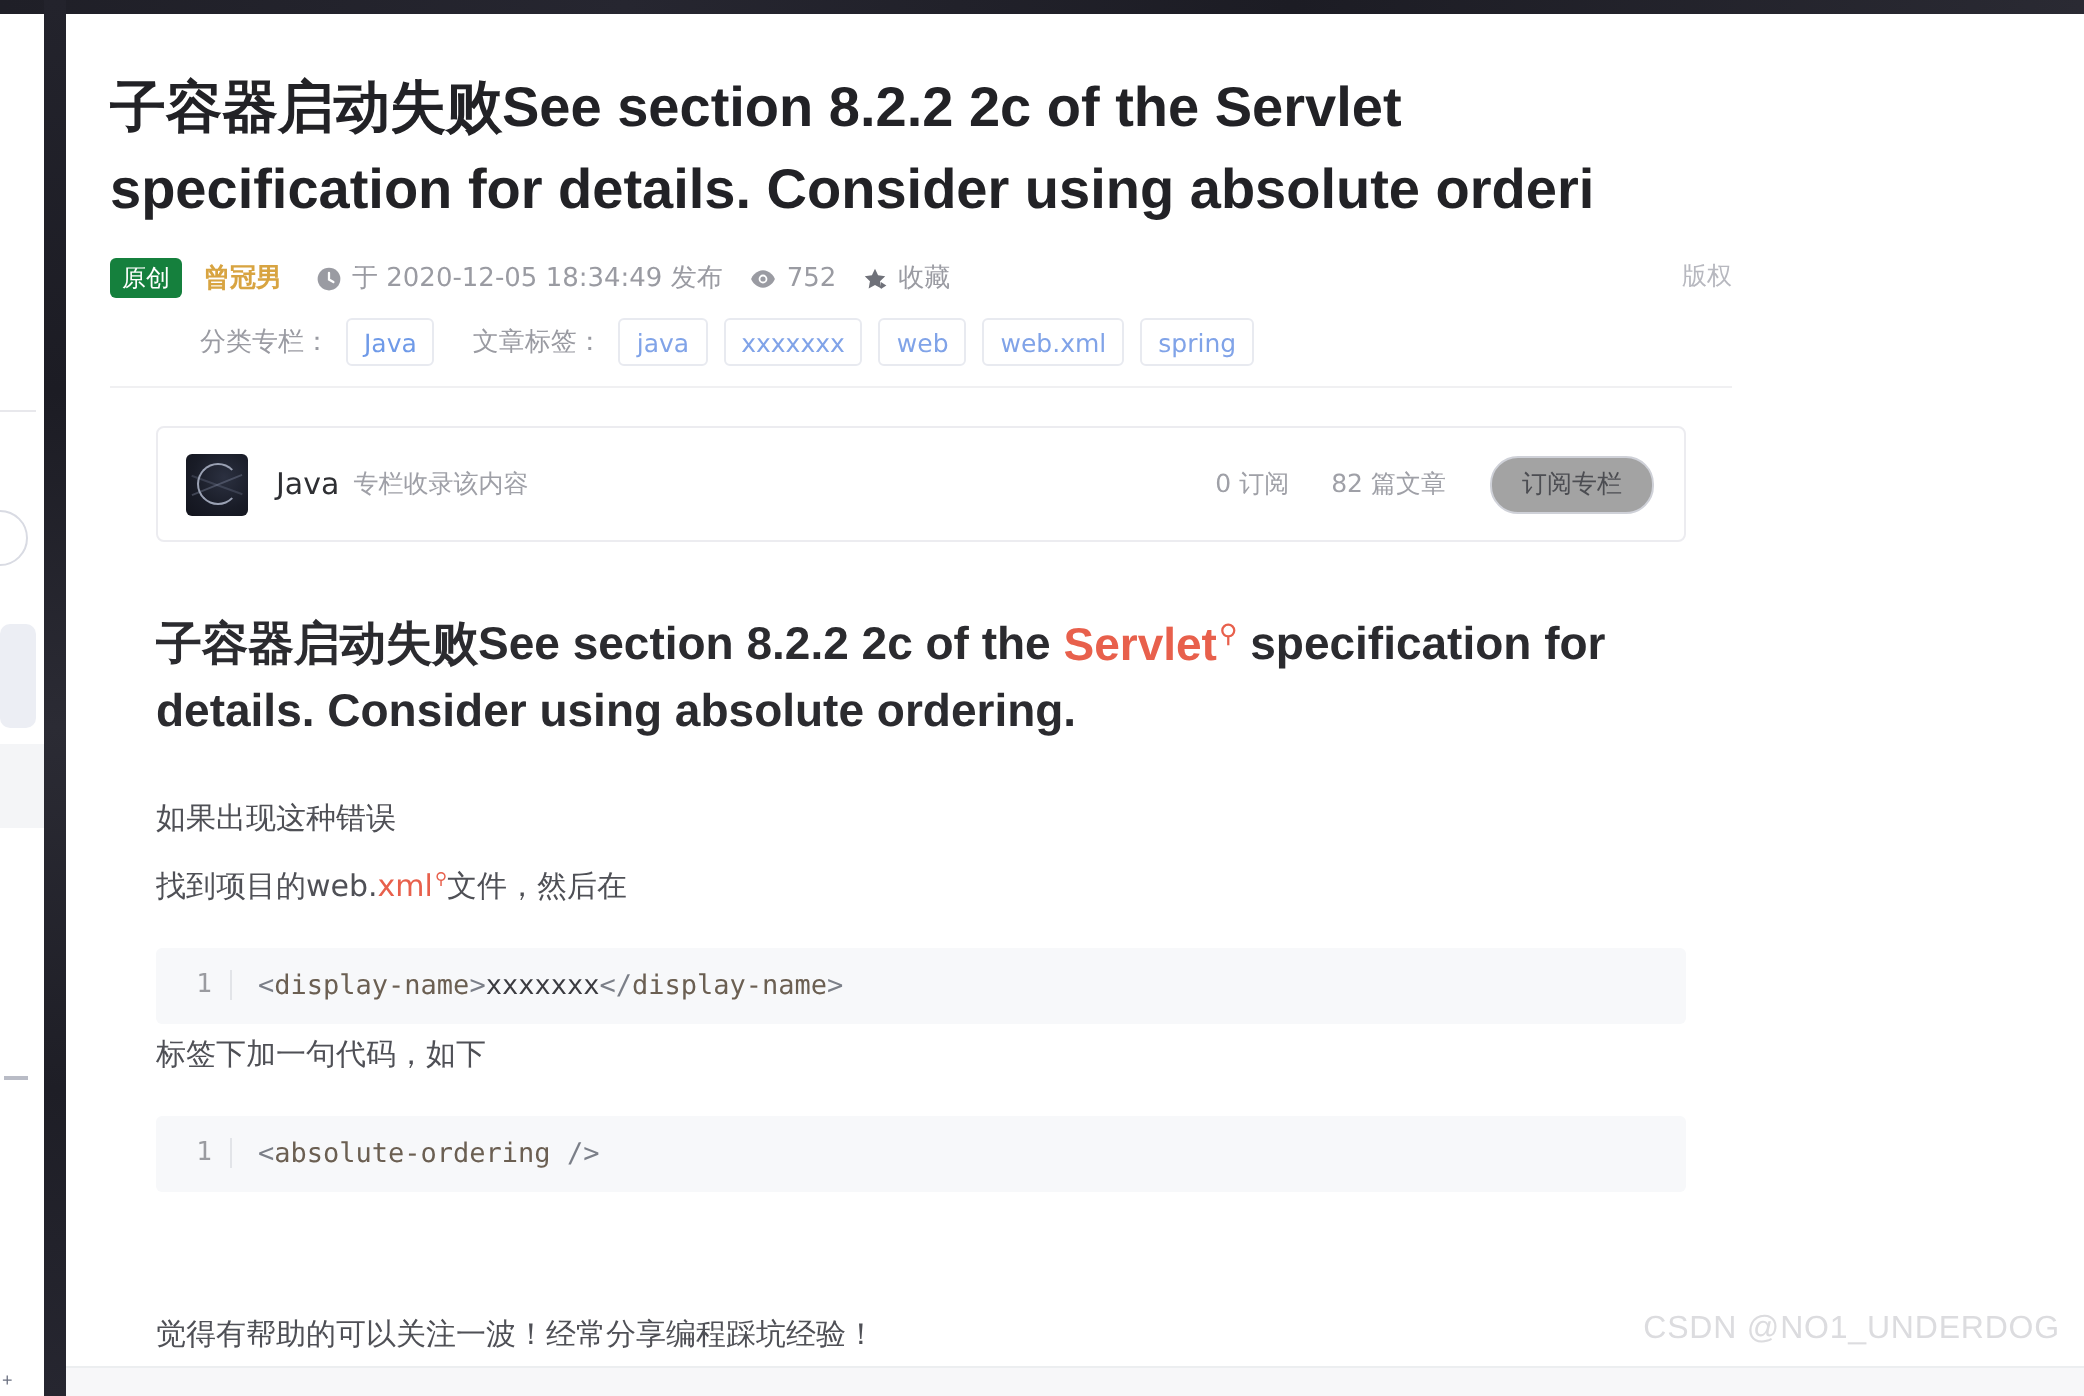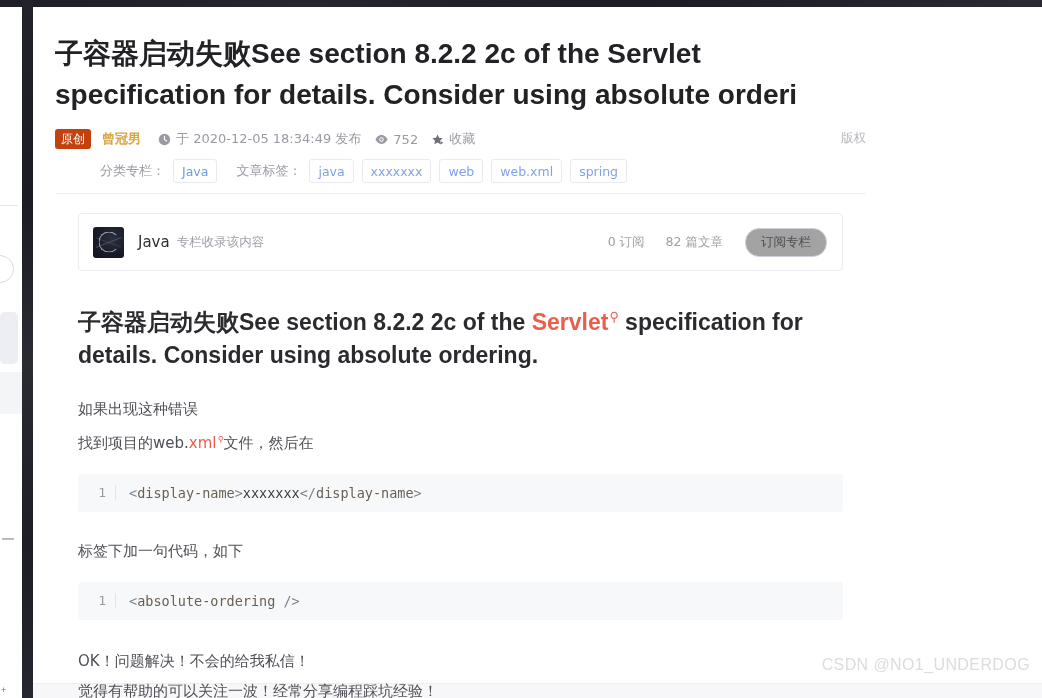--- a/index.html
+++ b/index.html
@@ -130,21 +130,21 @@
     display: flex;
     align-items: center;
     height: 22px;
   }
   .badge-original {
     display: inline-flex;
     align-items: center;
     justify-content: center;
     height: 20px;
     padding: 0 6px;
-    background: #c2410c;
+    background: #15803d;
     color: #ffffff;
     font-size: 12px;
     border-radius: 3px;
     margin-right: 11px;
     font-family: "DejaVu Sans", sans-serif;
   }
   .author-name {
     color: #d8a441;
     font-size: 13px;
     font-weight: 700;
@@ -322,21 +322,21 @@
     margin-left: 1px;
   }
   .para {
     margin: 0;
     font-size: 15px;
     line-height: 30px;
     color: #4f5056;
     font-family: "DejaVu Sans", sans-serif;
   }
   .para-block { margin-top: 22px; }
-  .para-block2 { margin-top: 24px; }
+  .para-block2 { }
   .para-block3 { margin-top: 26px; }
 
   
   .code-block {
     margin-top: 16px;
     background: #f7f8fa;
     border-radius: 3px;
     height: 38px;
     display: flex;
     align-items: center;
@@ -479,21 +479,21 @@
       <p class="para para-block2">
         <span>标签下加一句代码，如下</span>
       </p>
 
       <div class="code-block">
         <span class="code-gutter">1</span>
         <span class="code-line"><span class="tok-punct">&lt;</span><span class="tok-tag">absolute-ordering</span><span class="tok-punct"> /&gt;</span></span>
       </div>
 
       <p class="para para-block3">
-        <span>OK！问题解决！不会的给我私信！</span><br>
+        <br>
         <span>觉得有帮助的可以关注一波！经常分享编程踩坑经验！</span>
       </p>
 
     </div>
   </div>
 </div>
 
 <div class="watermark">CSDN @NO1_UNDERDOG</div>
 
 </body></html>

